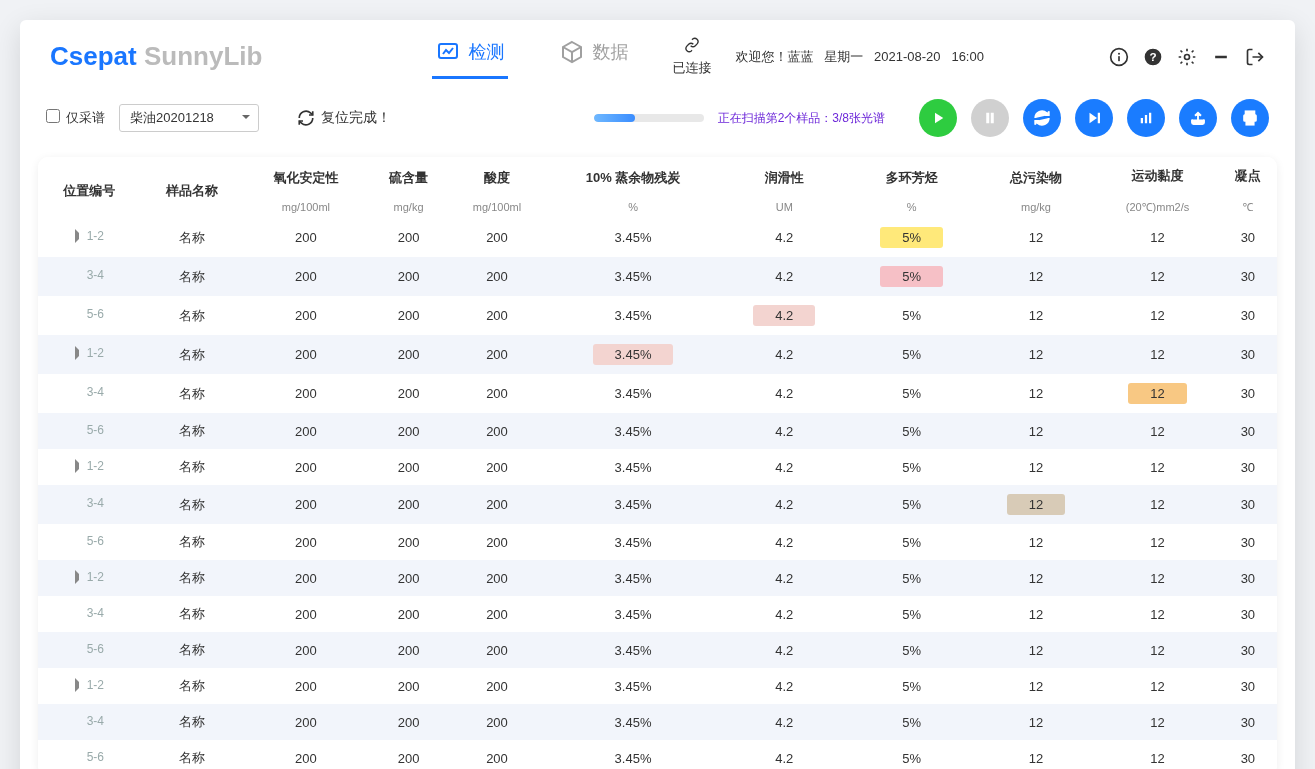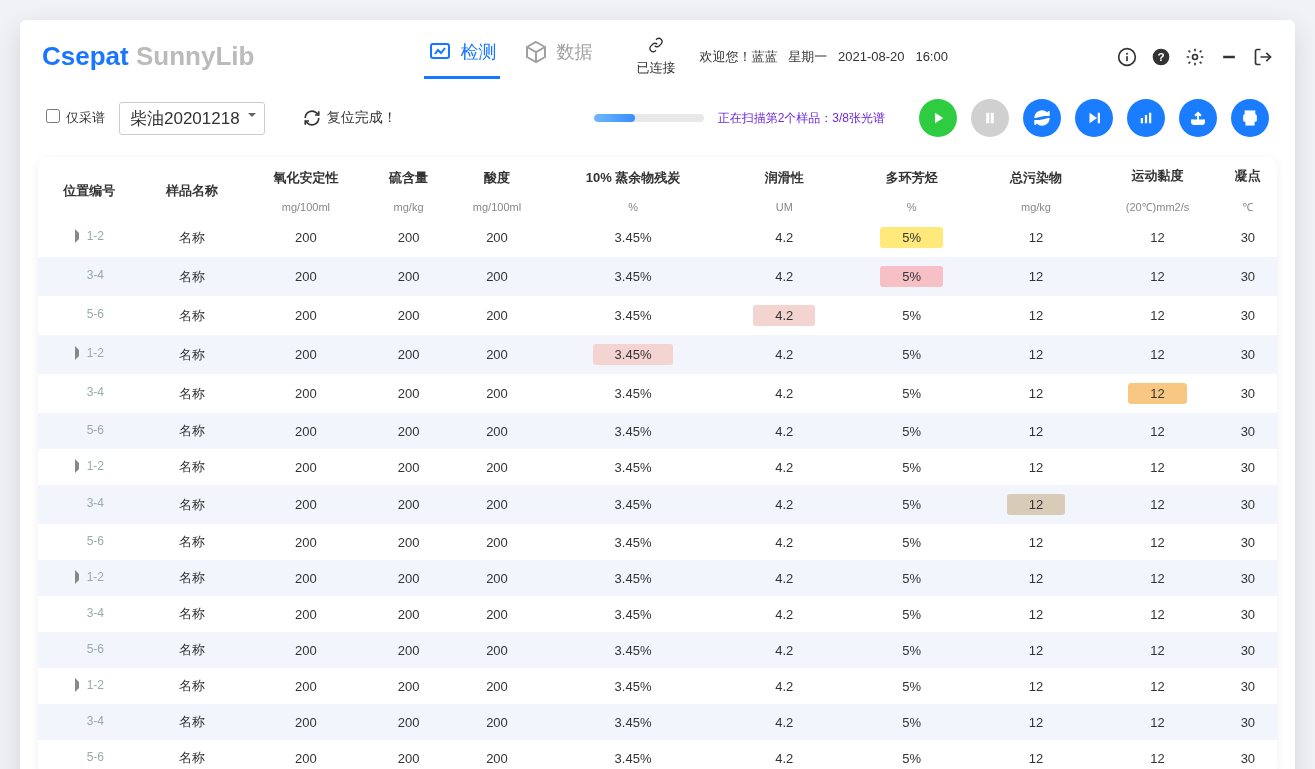--- a/index.html
+++ b/index.html
@@ -1,35 +1,35 @@
 <!DOCTYPE html>
 <html><head>
   <meta charset="utf-8">
   <style>
     * { margin: 0; padding: 0; box-sizing: border-box; }
     body { font-family: -apple-system, "Segoe UI", "Microsoft YaHei", sans-serif; background: #f0f2f5; padding: 20px; color: #333; font-size: 13px; }
     .window { background: #fff; border-radius: 6px; box-shadow: 0 8px 28px rgba(0,0,0,0.12); width: 1275px; overflow: hidden; }
     
-    .header { display: flex; align-items: center; padding: 14px 22px 10px; }
+    .header { display: flex; align-items: center; padding: 14px 30px 10px; }
     .logo { font-size: 26px; font-weight: 600; color: #bbb; }
     .logo .brand { color: #1976ff; font-weight: 700; }
-    .tabs { display: flex; gap: 20px; margin-left: 170px; }
+    .tabs { display: flex; gap: 48px; margin-left: 170px; }
     .tab { display: flex; align-items: center; gap: 8px; font-size: 18px; color: #a0a0a0; cursor: pointer; padding: 6px 4px 12px; border-bottom: 3px solid transparent; }
     .tab.active { color: #1976ff; border-bottom-color: #1976ff; }
     .tab svg { width: 24px; height: 24px; }
     .link { display: flex; align-items: center; gap: 6px; margin-left: 40px; font-size: 13px; flex-direction: column; }
     .link svg { width: 16px; height: 16px; }
     .welcome { margin-left: 24px; font-size: 13px; }
     .hicons { display: flex; gap: 14px; margin-left: auto; align-items: center; }
     .hicons .ic { width: 20px; height: 20px; cursor: pointer; color: #333; }
     
     .toolbar { display: flex; align-items: center; padding: 10px 26px 20px; gap: 14px; }
     .chk { display: flex; align-items: flex-start; gap: 6px; font-size: 13px; }
     .chk input { width: 14px; height: 14px; }
-    .select { border: 1px solid #ccc; border-radius: 3px; padding: 4px 24px 4px 10px; font-size: 17px; position: relative; cursor: pointer; min-width: 140px; }
+    .select { border: 1px solid #ccc; border-radius: 3px; padding: 4px 24px 4px 10px; font-size: 13px; position: relative; cursor: pointer; min-width: 140px; }
     .select::after { content: ""; position: absolute; right: 8px; top: 10px; border: 4px solid transparent; border-top-color: #666; }
     .reset { display: flex; align-items: center; gap: 6px; font-size: 14px; margin-left: 24px; cursor: pointer; font-weight: 500; justify-content: flex-end; }
     .reset svg { width: 18px; height: 18px; }
     .progress-group { display: flex; align-items: center; gap: 14px; margin-left: auto; }
     .progress { width: 110px; height: 8px; background: #e8e8e8; border-radius: 4px; overflow: hidden; }
     .progress-fill { height: 100%; width: 38%; background: linear-gradient(90deg,#6fb8ff,#3a8dff); border-radius: 4px; }
     .scan-status { font-size: 12px; color: #6d28d9; }
     .actions { display: flex; gap: 14px; margin-left: 20px; }
     .abtn { width: 38px; height: 38px; border-radius: 50%; display: flex; align-items: center; justify-content: center; cursor: pointer; color: #fff; }
     .abtn.green { background: #2ecc40; }

